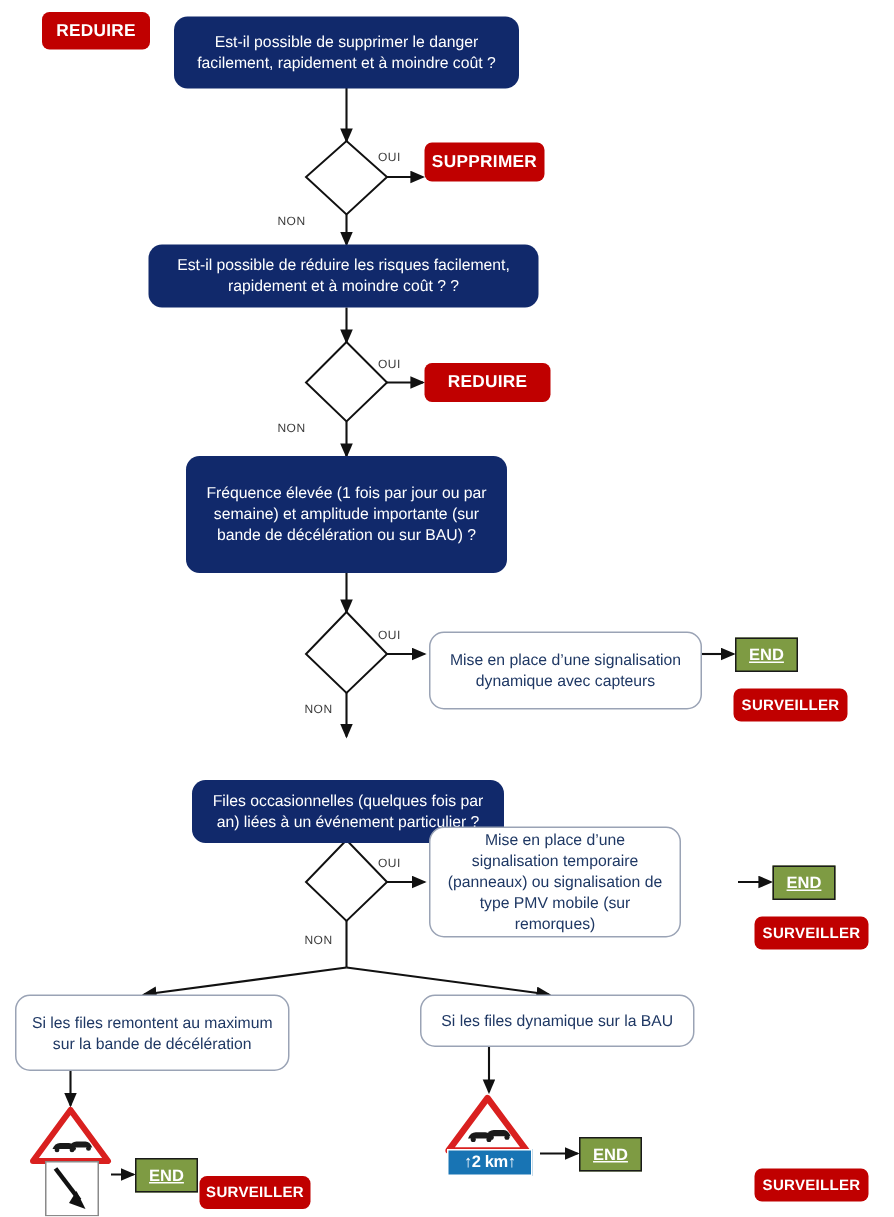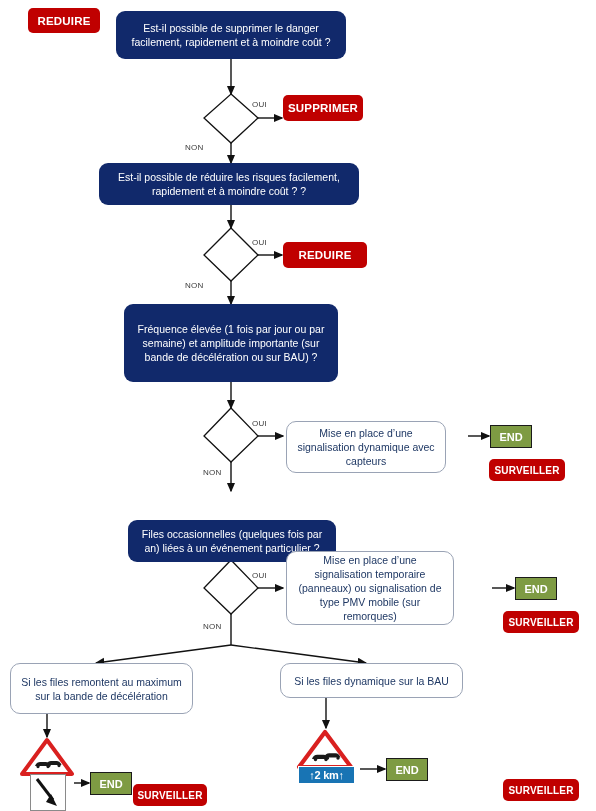--- a/index.html
+++ b/index.html
@@ -60,20 +60,21 @@
   .end-box {
     background: #7E9B43;
     color: #ffffff;
     border: 1.5px solid #1a1a1a;
     font-size: 11px;
     font-weight: bold;
     display: flex;
     align-items: center;
     justify-content: center;
     text-align: center;
+    text-decoration: underline;
   }
   .edge-label {
     font-size: 8px;
     color: #3b3b3b;
     letter-spacing: .3px;
     white-space: nowrap;
   }
   .svg-layer {
     position: absolute;
     left: 0; top: 0;
@@ -201,21 +202,21 @@
     <span>Fréquence élevée (1 fois par jour ou par semaine) et amplitude importante (sur bande de décélération ou sur BAU) ?</span>
   </div>
 
   <div class="abs edge-label" style="left:252px; top:419px;">
     <span>OUI</span>
   </div>
   <div class="abs edge-label" style="left:203px; top:468px;">
     <span>NON</span>
   </div>
 
-  <div class="abs white-box" style="left:286px; top:421px; width:160px; height:52px;">
+  <div class="abs white-box" style="left:286px; top:421px; width:182px; height:52px;">
     <span>Mise en place d’une signalisation dynamique avec capteurs</span>
   </div>
 
   <div class="abs end-box" style="left:490px; top:425px; width:42px; height:23px;">
     <span>END</span>
   </div>
   <div class="abs tag-red" style="left:489px; top:459px; width:76px; height:22px; font-size:10px;">
     <span>SURVEILLER</span>
   </div>
 

